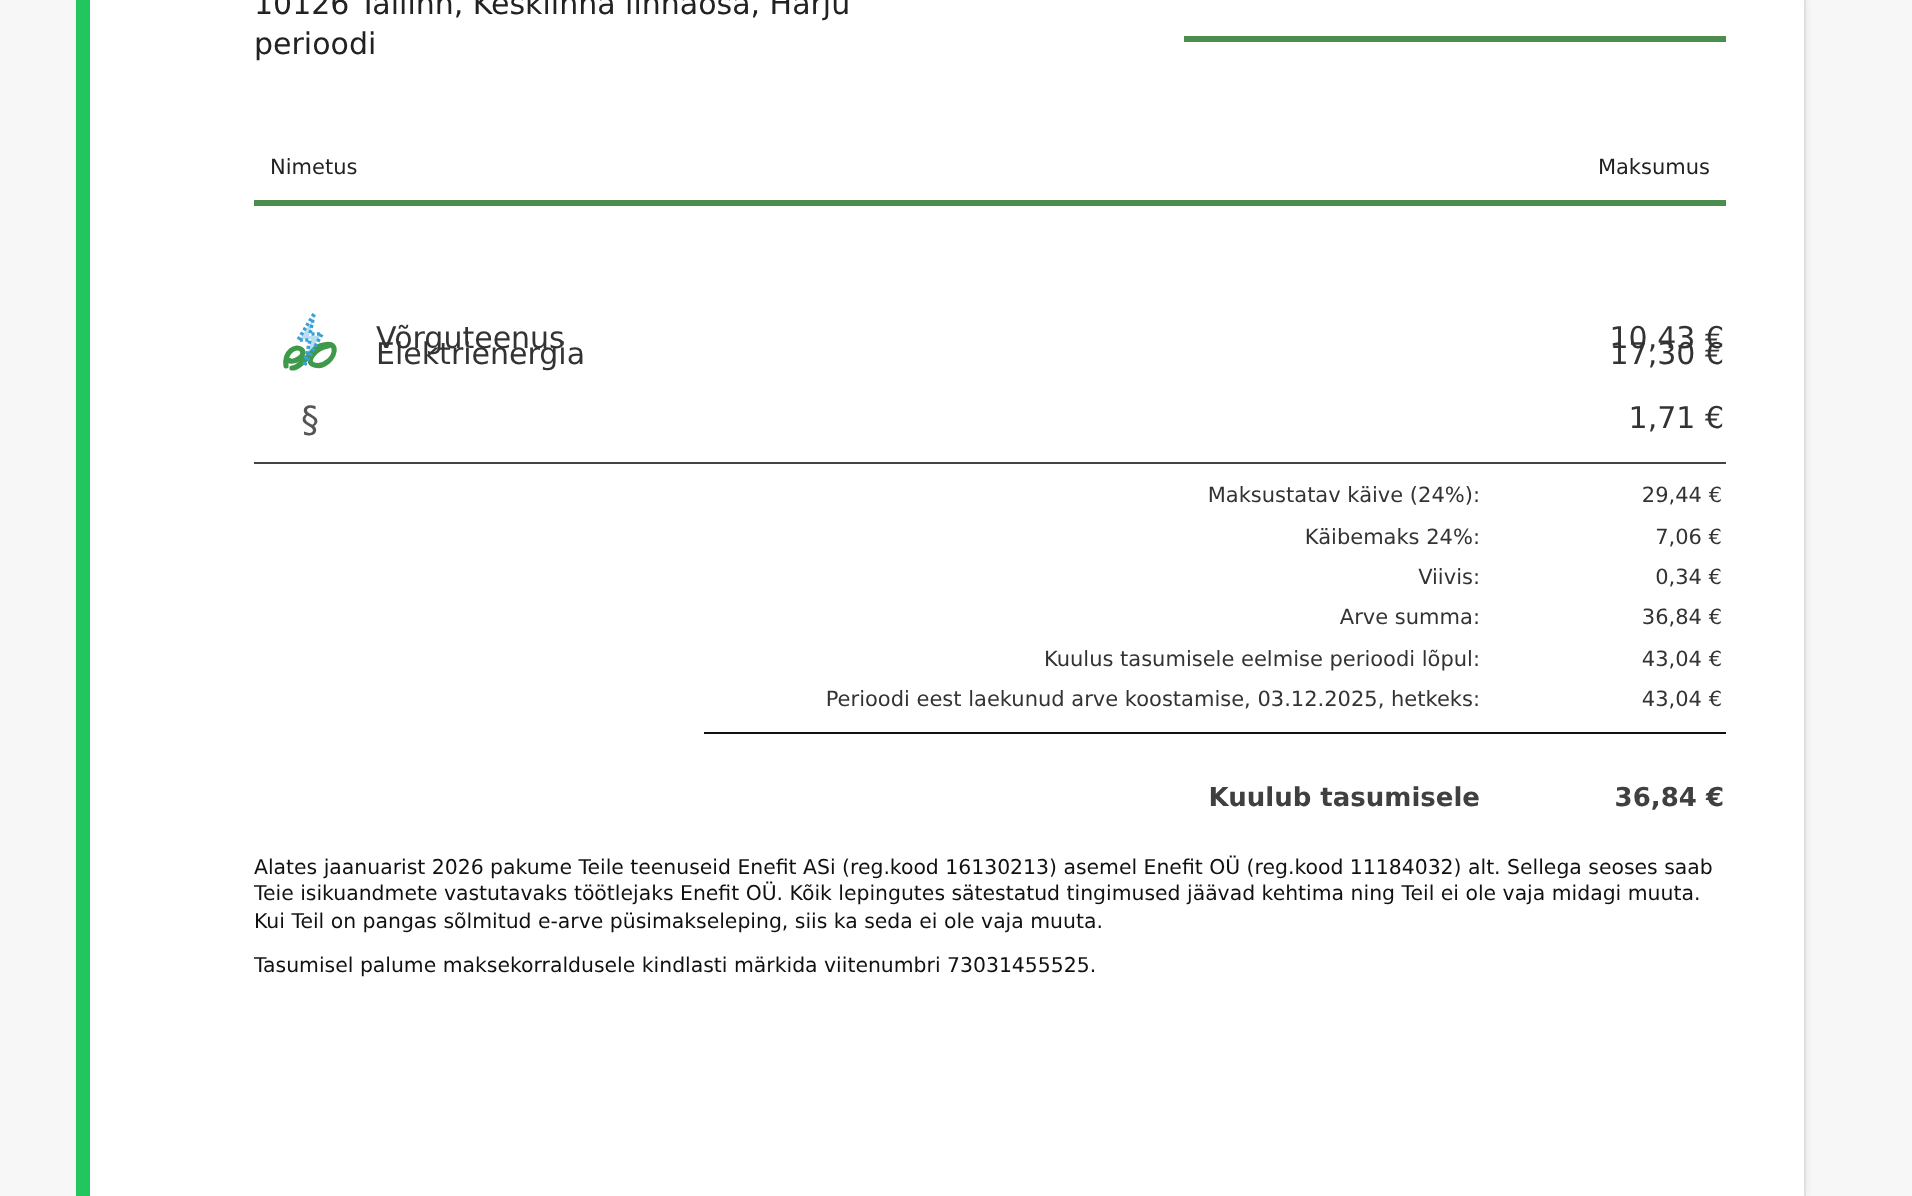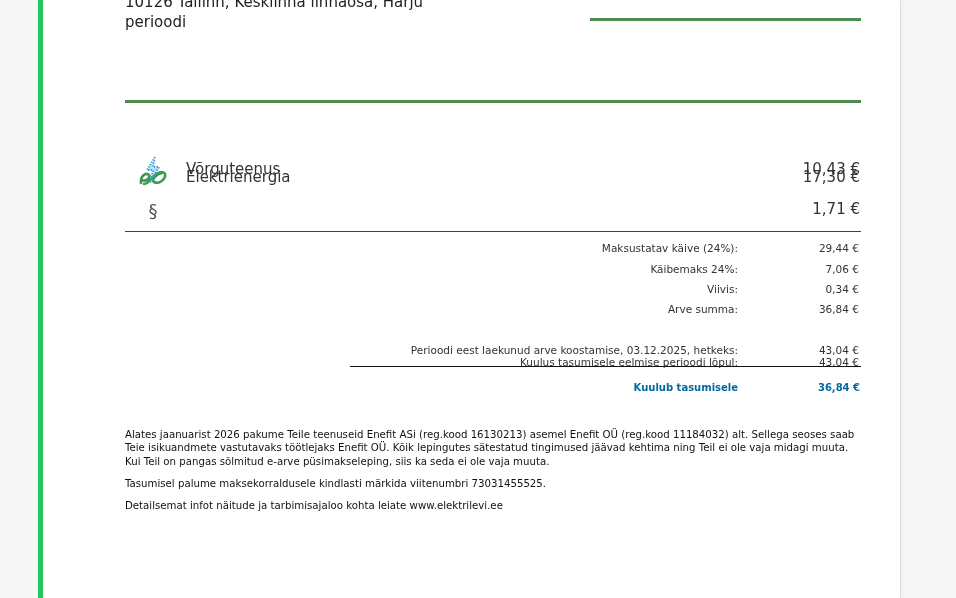--- a/index.html
+++ b/index.html
@@ -6,21 +6,21 @@
   body {
     width:956px; height:598px; overflow:hidden;
     background:#f7f7f7;
     font-family:"DejaVu Sans", "Liberation Sans", sans-serif;
     color:#222;
     position:relative;
   }
   .page {
     position:absolute; left:38px; top:0; width:857px; height:598px;
     background:#ffffff;
-    border-left:5px solid #22c55e;
+    border-left:7px solid #22c55e;
     border-right:1px solid #e0e0e0;
     box-shadow: 1px 0 3px rgba(0,0,0,0.05);
   }
   .addr {
     position:absolute; left:82px; top:-8px;
     font-size:15px; line-height:20px; color:#222;
   }
   .top-green-rule {
     position:absolute; left:547px; top:18px; width:271px; height:3px; background:#4c8c4f;
   }
@@ -42,22 +42,22 @@
   .item .amount { position:absolute; right:1px; top:2px; }
   .gray-rule { position:absolute; left:82px; top:231px; width:736px; height:1px; background:#444; }
   .sumrow {
     position:absolute; left:82px; width:736px; height:16px;
     font-size:10.5px; color:#333;
   }
   .sumrow .sl { position:absolute; right:123px; top:0; text-align:right; white-space:nowrap; }
   .sumrow .sv { position:absolute; right:2px; top:0; text-align:center; }
   .black-rule { position:absolute; left:307px; top:366px; width:511px; height:1px; background:#111; }
   .total {
-    position:absolute; left:82px; top:382px; width:736px; height:20px;
-    font-size:10px; font-weight:bold; color:#0369a1;
+    position:absolute; left:82px; top:392px; width:736px; height:20px;
+    font-size:13px; font-weight:bold; color:#404040;
   }
   .total .sl { position:absolute; right:123px; top:0; }
   .total .sv { position:absolute; right:1px; top:0; }
   .notes {
     position:absolute; left:82px; top:428px; width:740px;
     font-size:10.2px; line-height:13.4px; color:#111;
   }
   .notes p { margin:0 0 8.5px 0; }
 </style>
 </head>
@@ -65,20 +65,24 @@
 
 <div class="page">
 
   <div class="addr">
     <div>10126 Tallinn, Kesklinna linnaosa, Harju</div>
     <div>perioodi</div>
   </div>
 
   <div class="top-green-rule"></div>
 
+  <div class="table-head">
+    <span class="c1">Nimetus</span>
+    <span class="c2">Maksumus</span>
+  </div>
   <div class="green-rule"></div>
 
   <div class="item" style="top:120px;margin-top:46px;">
     <span class="icon">
       <svg width="30" height="20" viewBox="0 0 30 20">
         <path d="M3 15 C 2 8, 8 4, 11 7 C 13 10, 7 14, 4 12 M 6 16 C 10 16, 14 10, 16 8 C 19 4, 26 3, 27 6 C 28 10, 22 17, 16 14 C 13 12, 18 6, 24 5" fill="none" stroke="#3e9a4a" stroke-width="2.6" stroke-linecap="round"></path>
       </svg>
     </span>
     <span class="label">Elektrienergia</span>
     <span class="amount">17,30 €</span>
@@ -111,35 +115,34 @@
     <span class="sv">7,06 €</span>
   </div>
   <div class="sumrow" style="top:283px;">
     <span class="sl">Viivis:</span>
     <span class="sv">0,34 €</span>
   </div>
   <div class="sumrow" style="top:303px;">
     <span class="sl">Arve summa:</span>
     <span class="sv">36,84 €</span>
   </div>
-  <div class="sumrow" style="top:324px;margin-top:32px;">
+  <div class="sumrow" style="top:324px;">
     <span class="sl">Kuulus tasumisele eelmise perioodi lõpul:</span>
     <span class="sv">43,04 €</span>
   </div>
   <div class="sumrow" style="top:344px;">
     <span class="sl">Perioodi eest laekunud arve koostamise, 03.12.2025, hetkeks:</span>
     <span class="sv">43,04 €</span>
   </div>
 
   <div class="black-rule"></div>
 
   <div class="total">
     <span class="sl">Kuulub tasumisele</span>
     <span class="sv">36,84 €</span>
   </div>
 
   <div class="notes">
     <p>Alates jaanuarist 2026 pakume Teile teenuseid Enefit ASi (reg.kood 16130213) asemel Enefit OÜ (reg.kood 11184032) alt. Sellega seoses saab Teie isikuandmete vastutavaks töötlejaks Enefit OÜ. Kõik lepingutes sätestatud tingimused jäävad kehtima ning Teil ei ole vaja midagi muuta. Kui Teil on pangas sõlmitud e-arve püsimakseleping, siis ka seda ei ole vaja muuta.</p>
     <p>Tasumisel palume maksekorraldusele kindlasti märkida viitenumbri 73031455525.</p>
-    <p>Detailsemat infot näitude ja tarbimisajaloo kohta leiate www.elektrilevi.ee</p>
   </div>
 
 </div>
 
 </body></html>

